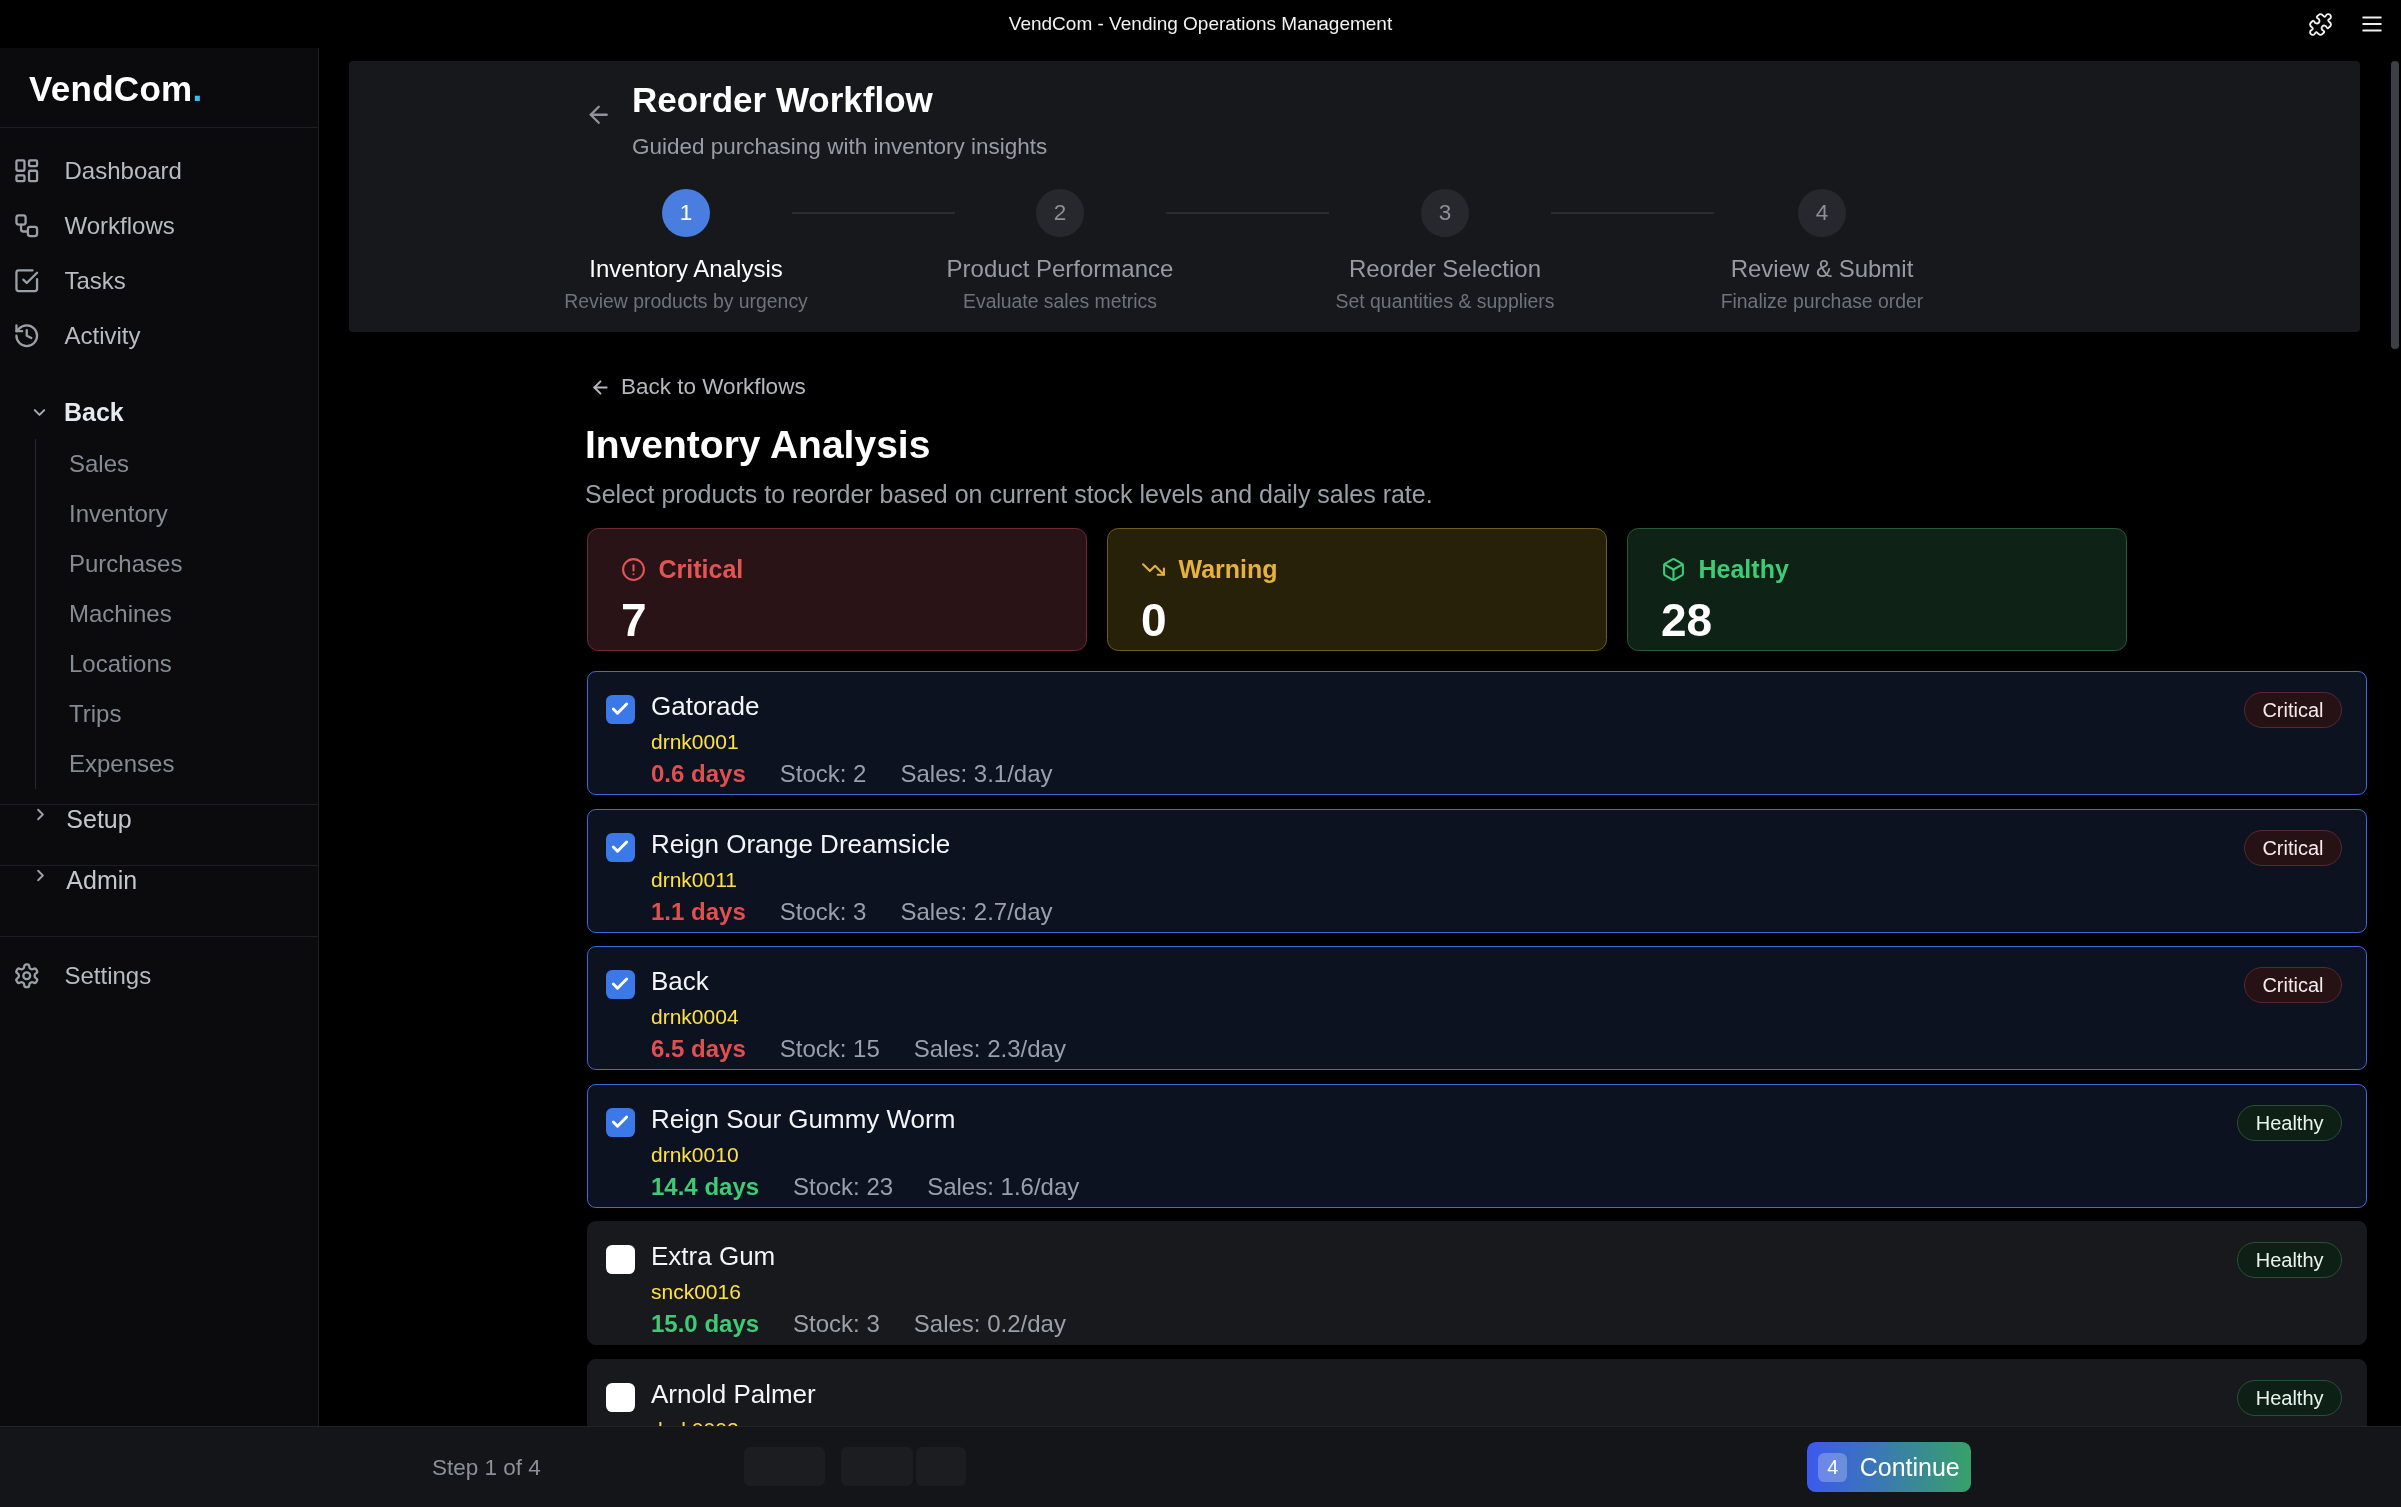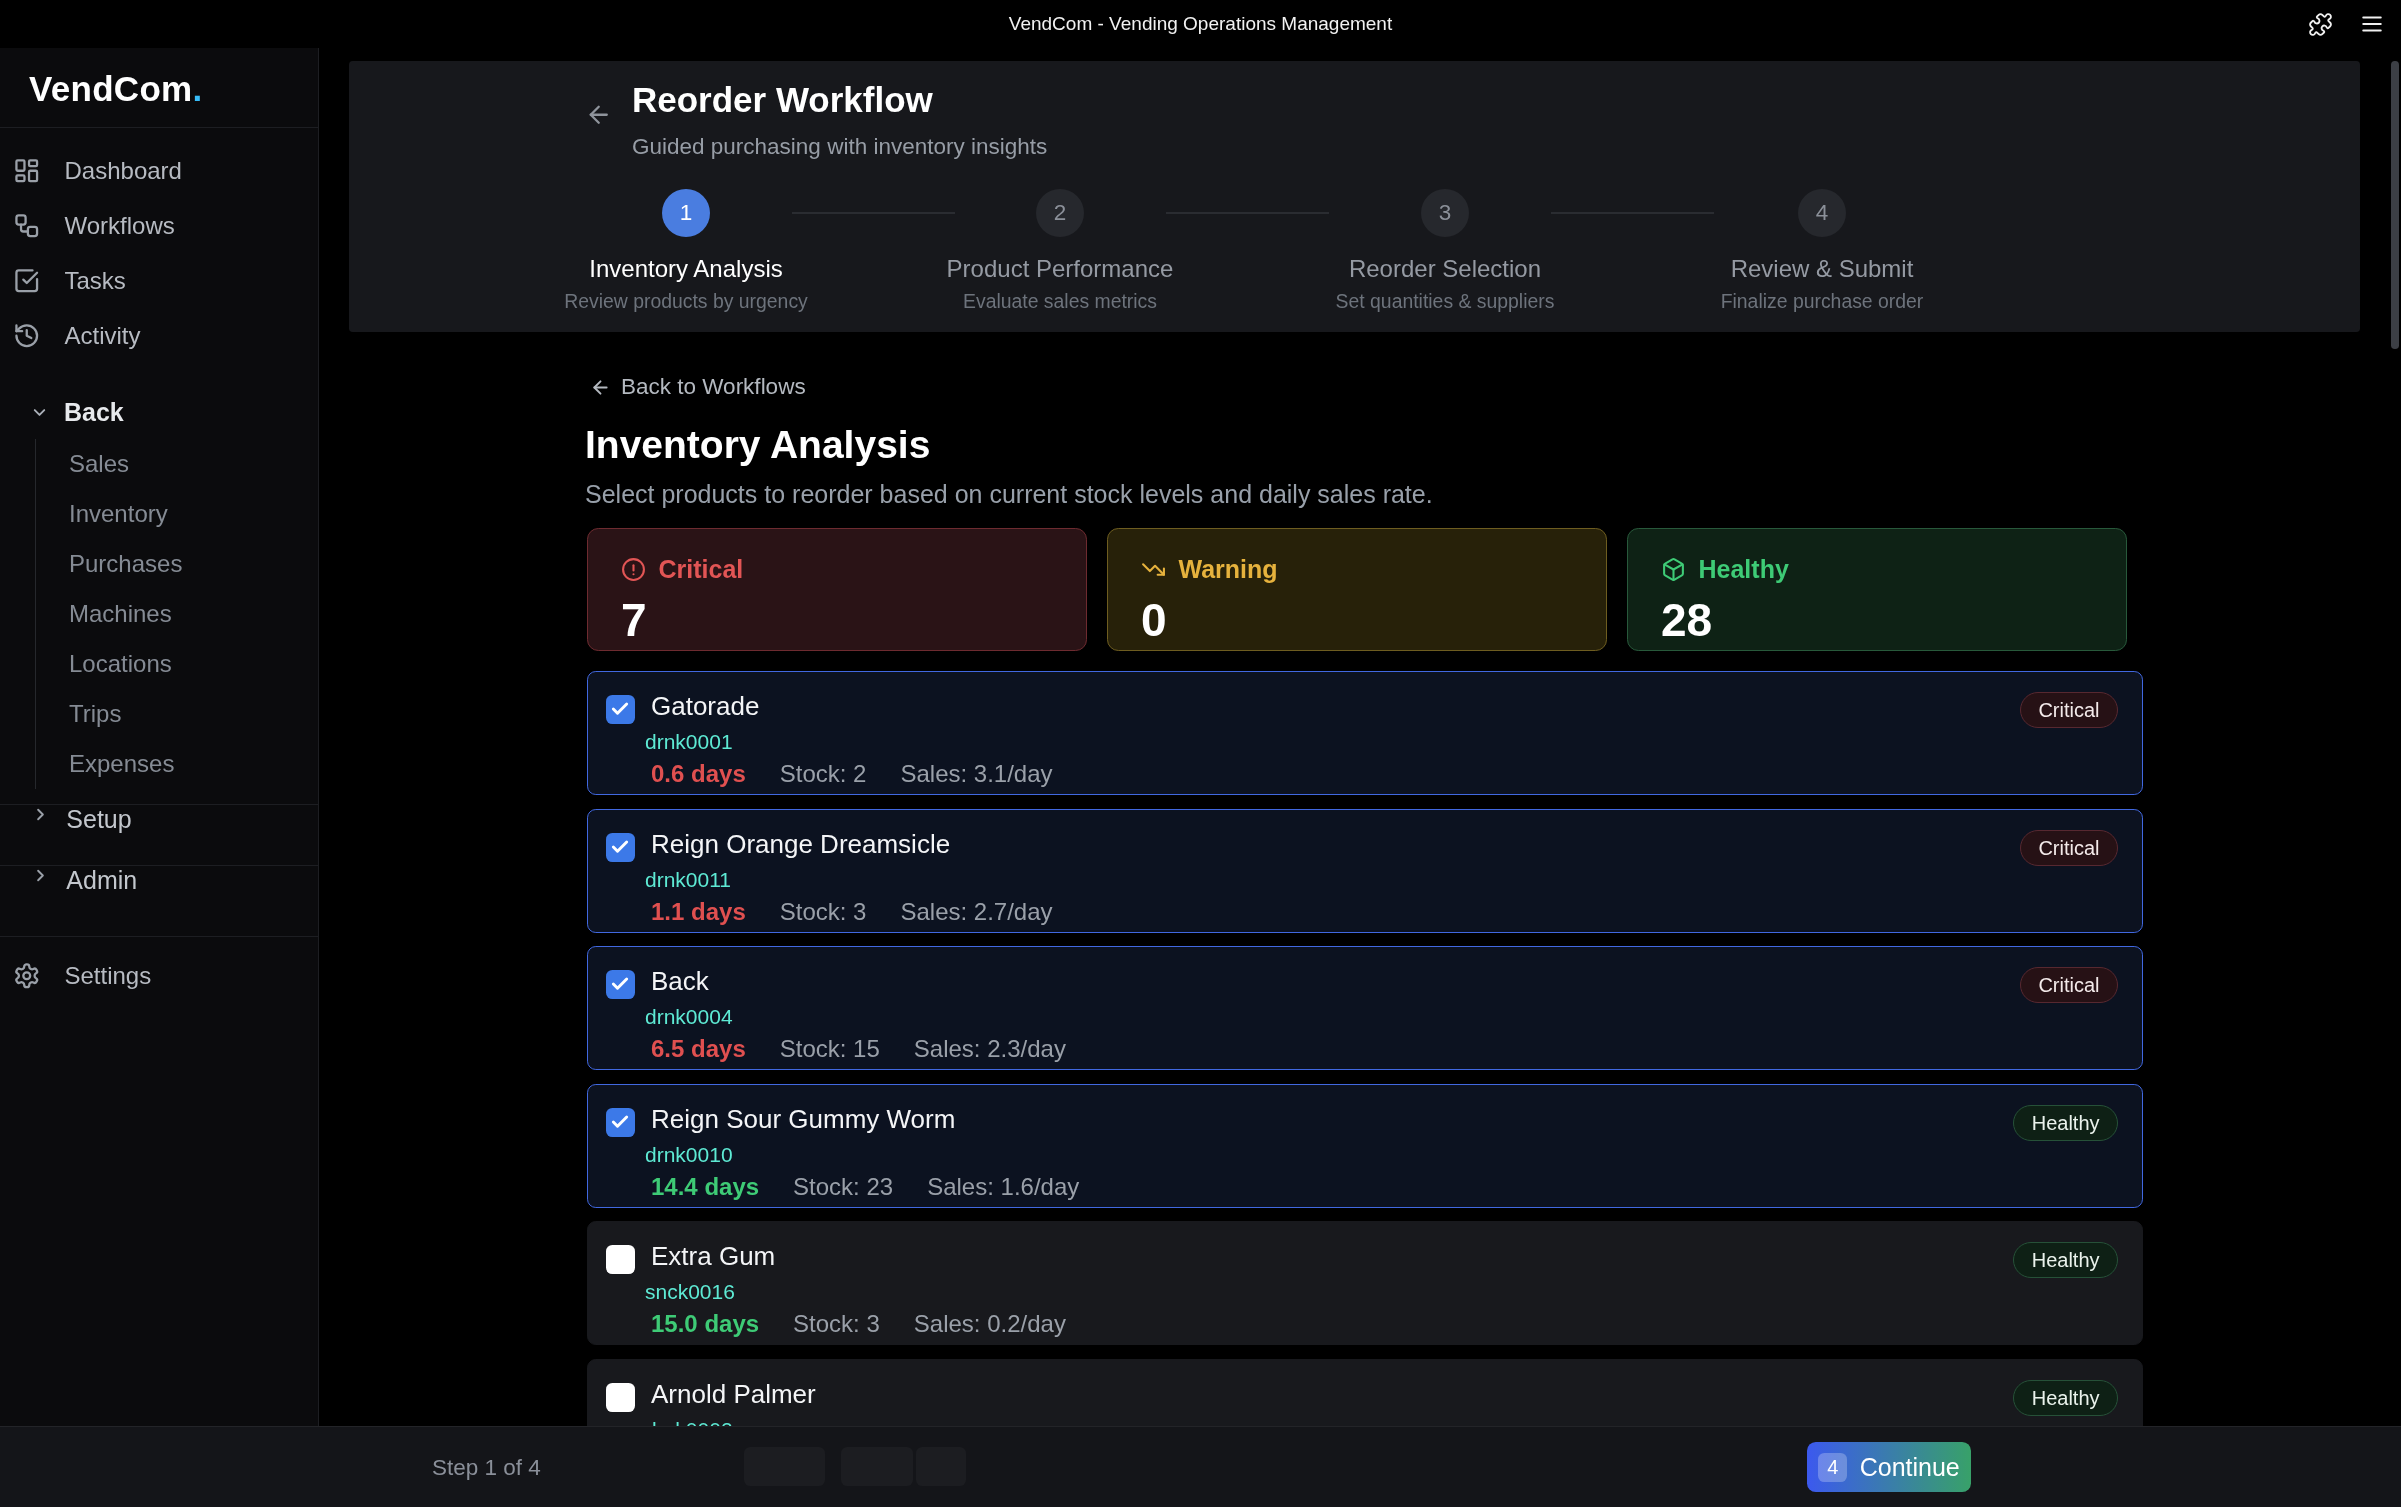--- a/index.html
+++ b/index.html
@@ -67,30 +67,30 @@
       box-sizing:border-box;padding:26px 33px;z-index:1;}
   .stat-critical{left:587px;background:#2a1316;border:1.3px solid #6e2b30;}
   .stat-warning{left:1107px;background:#272109;border:1.3px solid #6e5d20;}
   .stat-healthy{left:1627px;background:#0e2215;border:1.3px solid #28593b;}
   .stat-head{display:flex;align-items:center;gap:12.5px;font-size:25px;font-weight:600;}
   .stat-critical .stat-head{color:#e25555;}
   .stat-warning .stat-head{color:#e6b23d;}
   .stat-healthy .stat-head{color:#3ecb76;}
   .stat-value{margin-top:8.8px;font-size:46px;font-weight:700;color:#ffffff;}
 
-  .product{position:absolute;left:587px;width:1556px;height:124px;border-radius:8.8px;
+  .product{position:absolute;left:587px;width:1780px;height:124px;border-radius:8.8px;
       box-sizing:border-box;z-index:1;}
   .p0{top:671px}.p1{top:809px}.p2{top:946px}.p3{top:1084px}.p4{top:1221px}.p5{top:1359px}
   .product.selected{background:#0c1220;border:1.9px solid #4168e0;}
   .product.plain{background:#18191d;border:1.9px solid #18191d;}
   .cbx{position:absolute;left:17.5px;top:22.5px;width:29px;height:29px;border-radius:6.3px;}
   .cbx.checked{background:#3c79e8;display:flex;align-items:center;justify-content:center;color:#fff;}
   .cbx.unchecked{background:#ffffff;}
   .p-name{position:absolute;left:63px;top:19px;font-size:26px;color:#f4f5f7;font-weight:500;}
-  .p-code{position:absolute;left:57px;top:58px;font-size:21px;color:#5eead4;}
+  .p-code{position:absolute;left:63px;top:58px;font-size:21px;color:#fde047;}
   .p-metrics{position:absolute;left:63px;top:88px;display:flex;gap:34px;
       font-size:24px;color:#9aa0a9;}
   .days{font-weight:700;}
   .days.critical{color:#e05050;}
   .days.healthy{color:#3ecb76;}
   .p-badge{position:absolute;right:24px;top:20px;font-size:20px;padding:5.6px 17.5px;border-radius:625px;}
   .badge-critical{background:#261115;border:1.3px solid #572830;color:#f3eaea;}
   .badge-healthy{background:#0e2015;border:1.3px solid #265138;color:#eaf2ec;}
 
   

